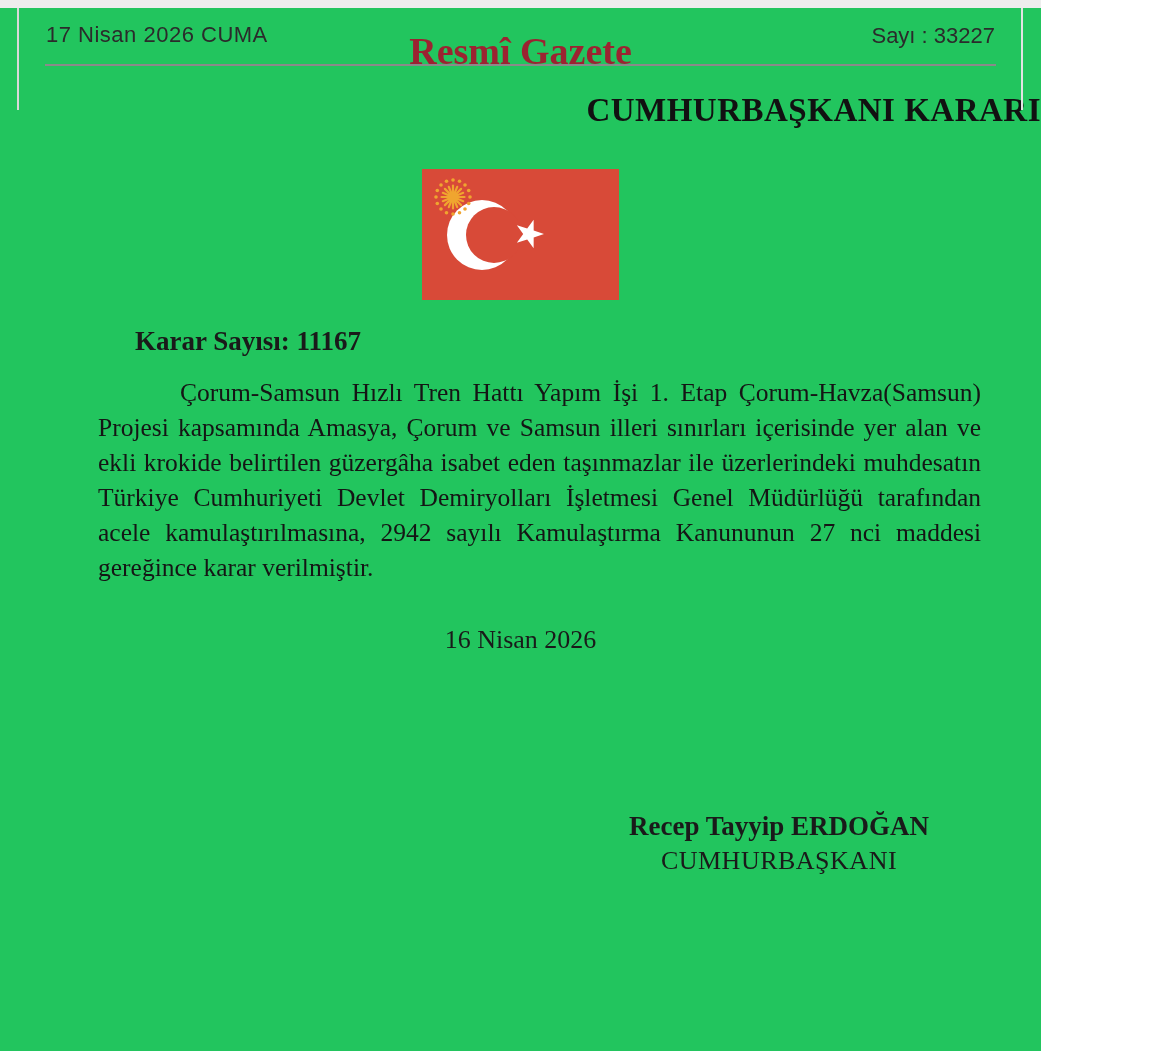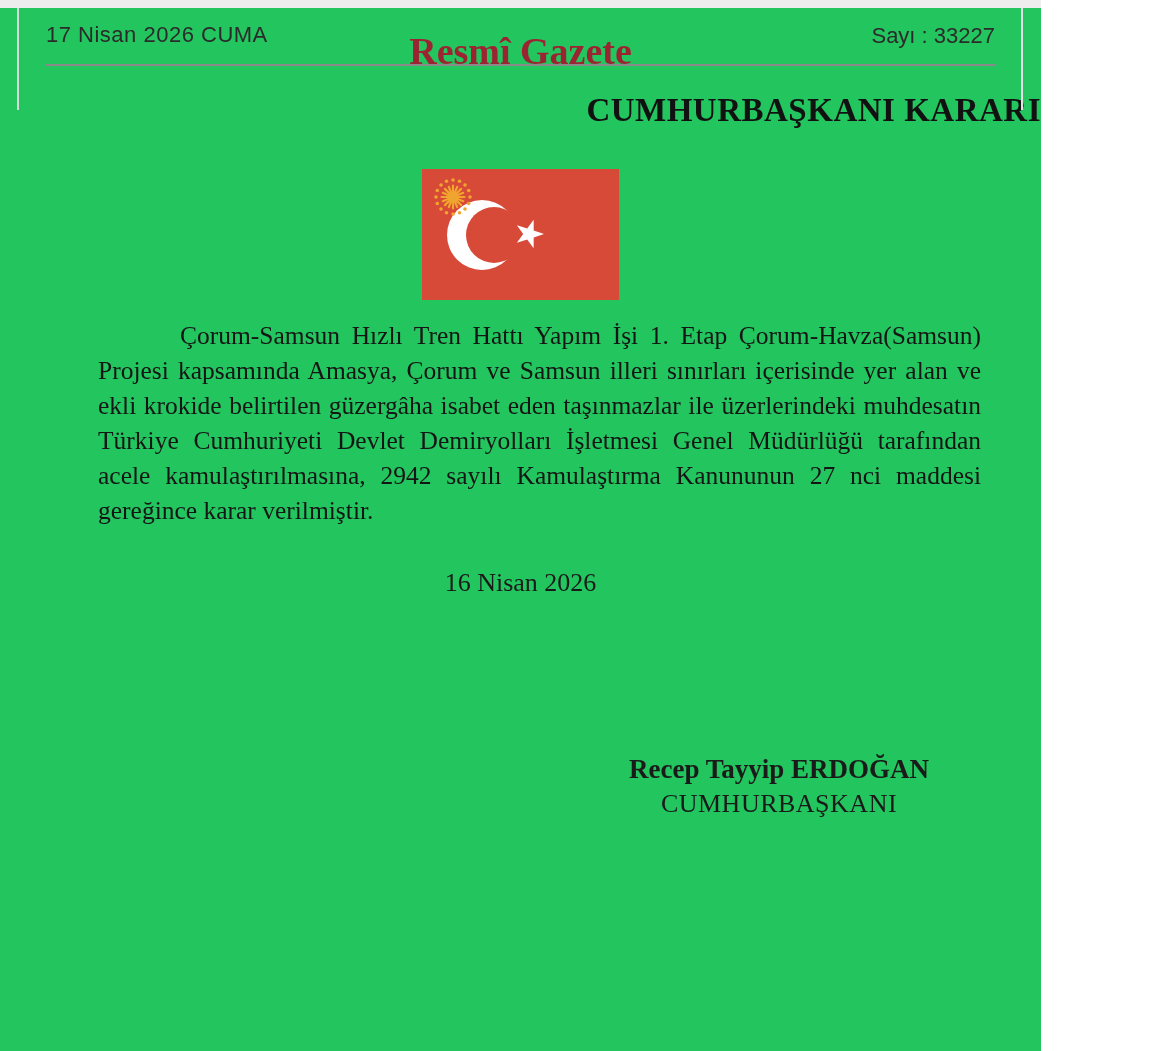--- a/index.html
+++ b/index.html
@@ -149,20 +149,21 @@
           <circle cx="-6.5" cy="-15.7" r="1.8"></circle>
           <circle cx="0" cy="-17" r="1.8"></circle>
           <circle cx="6.5" cy="-15.7" r="1.8"></circle>
           <circle cx="12" cy="-12" r="1.8"></circle>
           <circle cx="15.7" cy="-6.5" r="1.8"></circle>
         </g>
       </g>
     </svg>
   </div>
 
+  <div class="decision-no">Karar Sayısı: 11167</div>
 
   <p class="body-par">Çorum-Samsun Hızlı Tren Hattı Yapım İşi 1. Etap Çorum-Havza(Samsun) Projesi kapsamında Amasya, Çorum ve Samsun illeri sınırları içerisinde yer alan ve ekli krokide belirtilen güzergâha isabet eden taşınmazlar ile üzerlerindeki muhdesatın Türkiye Cumhuriyeti Devlet Demiryolları İşletmesi Genel Müdürlüğü tarafından acele kamulaştırılmasına, 2942 sayılı Kamulaştırma Kanununun 27 nci maddesi gereğince karar verilmiştir.</p>
 
   <div class="date-line">16 Nisan 2026</div>
 
   <div class="signature">
     <div class="sig-name">Recep Tayyip ERDOĞAN</div>
     <div class="sig-title">CUMHURBAŞKANI</div>
   </div>
 

